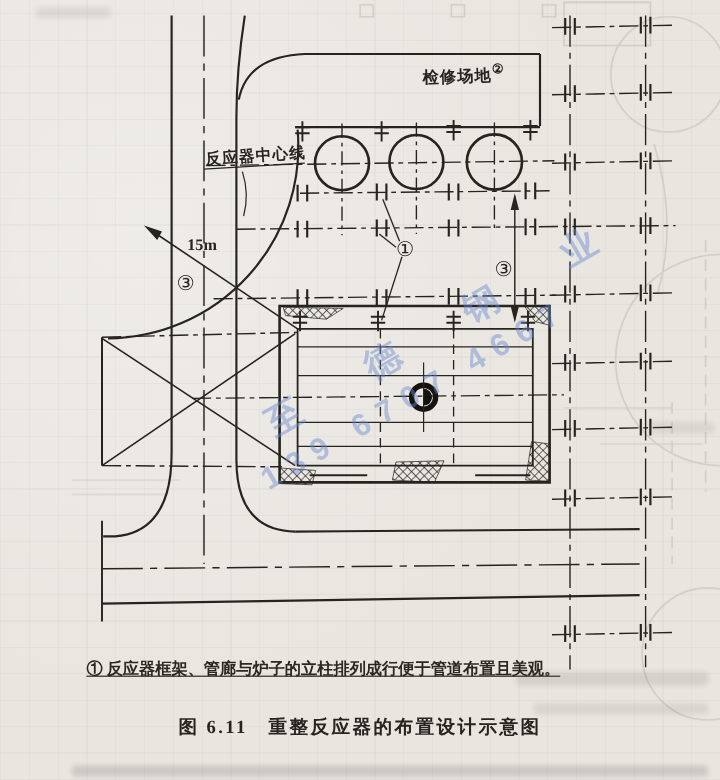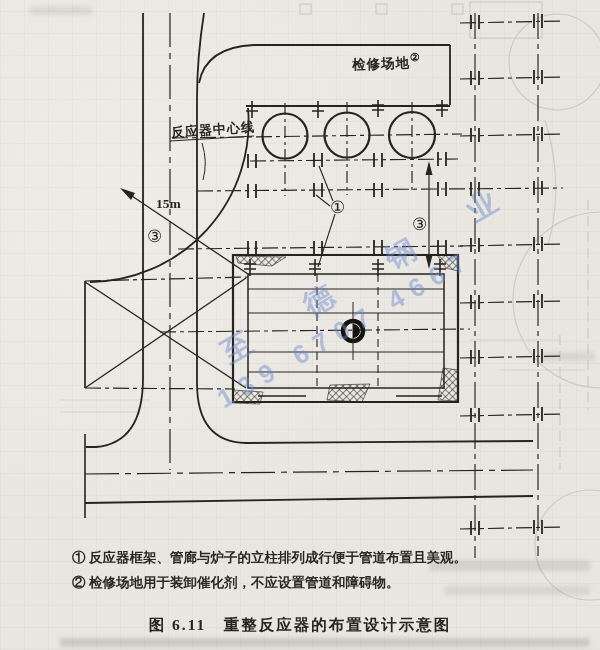--- a/index.html
+++ b/index.html
@@ -14,22 +14,22 @@
     color:#26241f;
   }
   svg{position:absolute;left:0;top:0;}
   .lbl{position:absolute;white-space:nowrap;color:#26241f;}
   .lbl-cn{font-size:13.5px;font-weight:600;letter-spacing:1px;}
   .sup{font-size:11px;vertical-align:6px;font-weight:600;}
   .callout{position:absolute;font-size:17px;line-height:17px;font-weight:400;color:#26241f;}
   .dim{font-family:"Liberation Serif", serif;font-weight:700;font-size:13.5px;}
   .notes{position:absolute;left:72px;top:545px;width:480px;
     font-family:"Liberation Serif", serif;font-size:13.5px;font-weight:600;color:#2a2823;}
-  .note-line{height:25px;line-height:25px;white-space:nowrap;}
-  .caption{position:absolute;left:0;top:615px;width:600px;text-align:center;
+  .note-line{height:25px;line-height:25px;white-space:nowrap;text-decoration:underline;}
+  .caption{position:absolute;left:0;top:596px;width:600px;text-align:center;
     font-family:"Liberation Serif", serif;font-size:15.5px;font-weight:700;letter-spacing:2px;color:#26241f;}
   .wm{position:absolute;color:rgba(104,136,206,0.45);font-weight:700;
     font-family:"Liberation Sans", sans-serif;transform-origin:left top;pointer-events:none;}
   .wm1{left:214px;top:338px;font-size:30px;letter-spacing:28px;transform:rotate(-30deg);}
   .wm2{left:212px;top:388px;font-size:26px;letter-spacing:9px;transform:rotate(-30deg);}
   .smudge{position:absolute;background:rgba(90,88,82,0.9);filter:blur(2px);border-radius:2px;}
 </style>
 </head>
 <body>
 
@@ -207,21 +207,20 @@
 
   <div class="lbl dim" style="left:156px;top:196px;text-align:right;">15m</div>
 
 
   <div class="callout" style="left:330px;top:199px;">①</div>
   <div class="callout" style="left:147px;top:228px;">③</div>
   <div class="callout" style="left:412px;top:216px;">③</div>
 
   <div class="notes">
     <div class="note-line">① 反应器框架、管廊与炉子的立柱排列成行便于管道布置且美观。</div>
-    <div class="note-line">② 检修场地用于装卸催化剂，不应设置管道和障碍物。</div>
   </div>
 
   <div class="caption">图 6.11　重整反应器的布置设计示意图</div>
 
   <div class="smudge" style="left:430px;top:560px;width:160px;height:11px;opacity:0.16;"></div>
   <div class="smudge" style="left:445px;top:586px;width:145px;height:9px;opacity:0.13;"></div>
   <div class="smudge" style="left:60px;top:638px;width:530px;height:9px;opacity:0.22;"></div>
   <div class="smudge" style="left:540px;top:352px;width:55px;height:9px;opacity:0.12;"></div>
   <div class="smudge" style="left:30px;top:6px;width:62px;height:9px;opacity:0.12;"></div>
 

